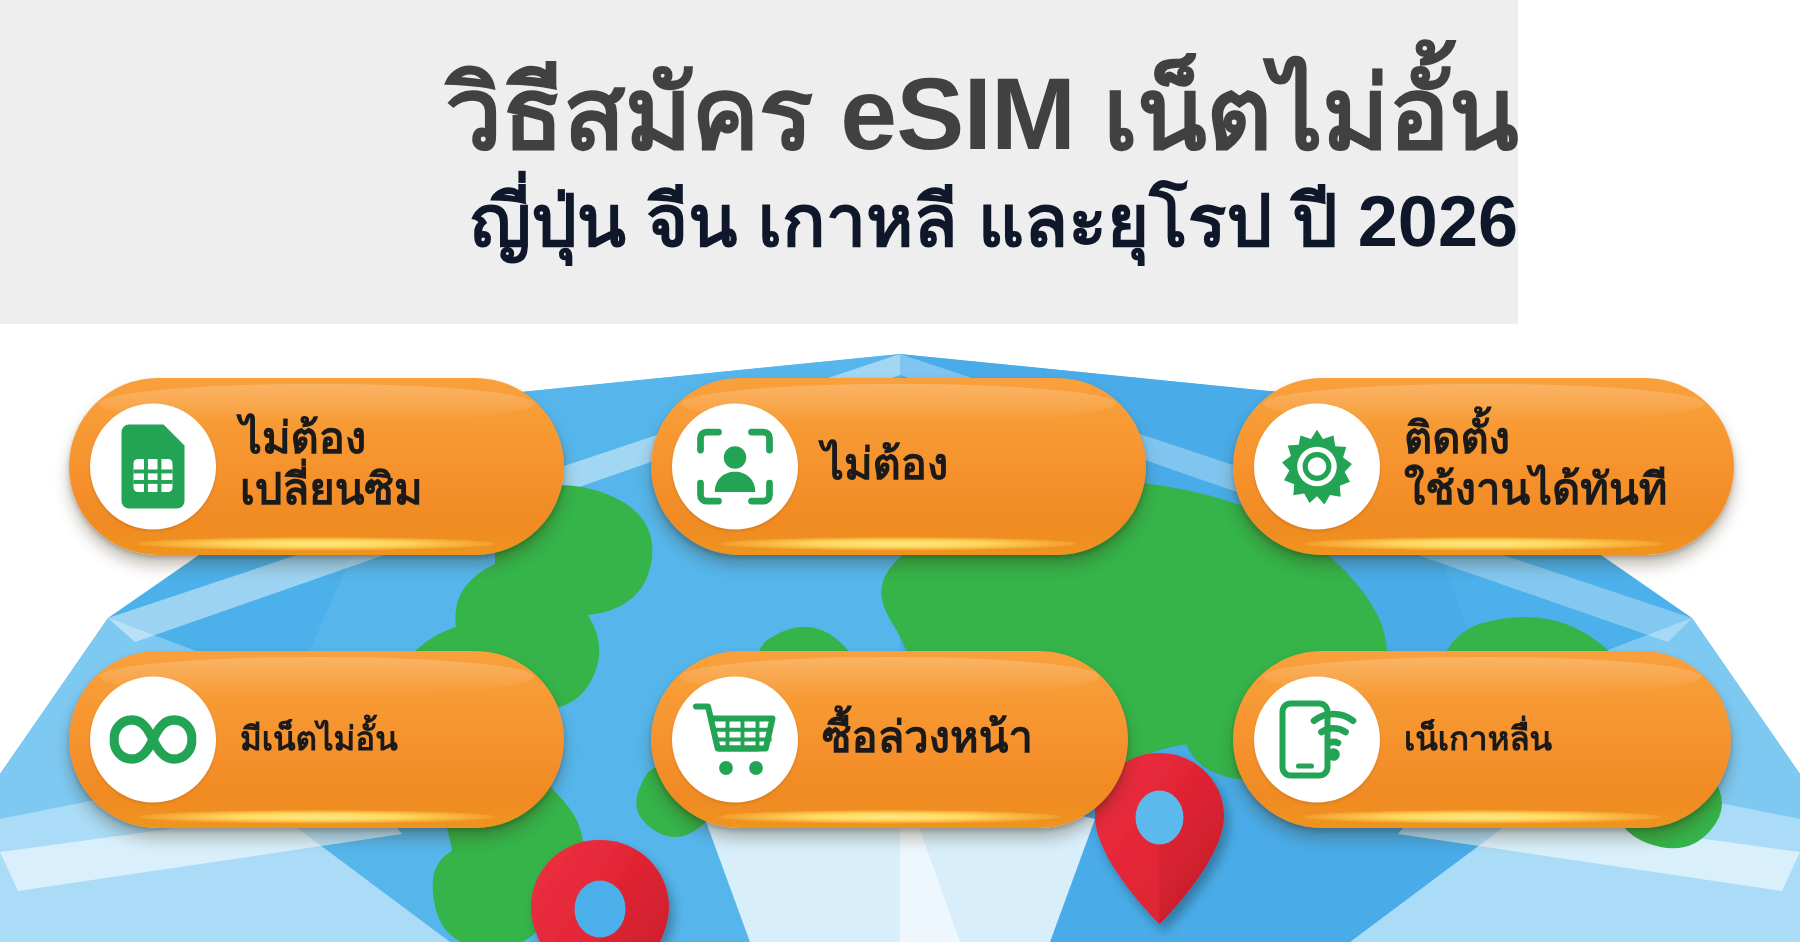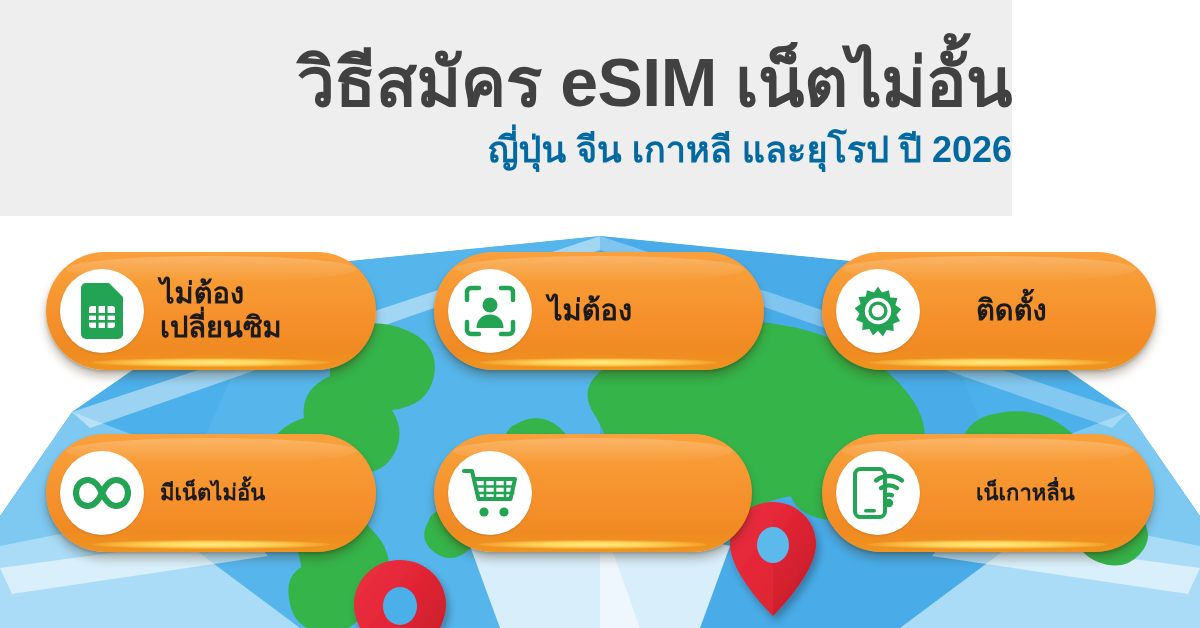--- a/index.html
+++ b/index.html
@@ -18,21 +18,21 @@
     display:flex; flex-direction:column;
     align-items:flex-end; justify-content:center;
   }
   .title {
     font-size:68px; font-weight:bold; color:#414141;
     letter-spacing:-0.5px; line-height:1.08;
     white-space:nowrap; text-align:center;
   }
   .subtitle {
     margin-top:10px;
-    font-size:36px; font-weight:bold; color:#0369a1;
+    font-size:48px; font-weight:bold; color:#0f172a;
     line-height:1.1; white-space:nowrap; text-align:center;
   }
 
   
   .map-layer { position:absolute; left:0; top:216px; width:1200px; height:412px; }
   .map-layer svg { display:block; width:1200px; height:412px; }
 
   
   .pill-grid { position:absolute; left:0; top:216px; width:1200px; height:314px; }
 
@@ -79,21 +79,21 @@
     color:#1a1a1a; font-weight:bold;
     font-size:29px; line-height:1.16;
     white-space:nowrap;
   }
   .pill-text .l2 { display:block; }
   .pill-text.single { font-size:22px; }
 
   
   .c1 { left:46px;  width:330px; }
   .c2 { left:434px; width:330px; }
-  .c3 { left:822px; width:332px;gap:40px; }
+  .c3 { left:822px; width:332px; }
   
   .r1 { top:36px; }
   .r2 { top:218px; }
 
   
   .c3.r1 { width:334px; }
   .c2.r2 { width:318px; }
 </style>
 </head>
 <body>
@@ -208,20 +208,21 @@
           <g fill="#23a455">
             <path d="M27 2.5 31 8.6l7-2.3 1.2 7.2 7.3 .5-2.1 7 5.9 4.3-4.9 5.4 3.6 6.4-6.8 2.7 .6 7.3-7.2-1.1-3.6 6.4L27 46.8l-5 4.6-3.6-6.4-7.2 1.1 .6-7.3-6.8-2.7 3.6-6.4-4.9-5.4 5.9-4.3-2.1-7 7.3-.5L16 6.3l7 2.3Z"></path>
           </g>
           <circle cx="27" cy="27" r="13.2" fill="#ffffff"></circle>
           <circle cx="27" cy="27" r="9.6" fill="#23a455"></circle>
           <circle cx="27" cy="27" r="6.2" fill="#ffffff"></circle>
         </svg>
       </div>
       <div class="pill-text">
         <span>ติดตั้ง</span>
+        <span class="l2">ใช้งานได้ทันที</span>
       </div>
     </div>
 
     <div class="pill c1 r2">
       <div class="pill-icon">
         <svg width="58" height="34" viewBox="0 0 58 34">
           <path d="M15 4c6.1 0 10 4.5 14 13 4 8.5 7.9 13 14 13 7.2 0 12-5.8 12-13S50.2 4 43 4c-6.1 0-10 4.5-14 13-4 8.5-7.9 13-14 13C7.8 30 3 24.2 3 17S7.8 4 15 4Z" fill="none" stroke="#23a455" stroke-width="6.2" stroke-linecap="round"></path>
         </svg>
       </div>
       <div class="pill-text single">
@@ -238,20 +239,21 @@
           </g>
           <g stroke="#23a455" stroke-width="2.6">
             <path d="M23 13v19M33 13v19M43 13v19"></path>
             <path d="M14.6 19.5h38M16.4 26h36"></path>
           </g>
           <circle cx="22" cy="45" r="4.6" fill="#23a455"></circle>
           <circle cx="42" cy="45" r="4.6" fill="#23a455"></circle>
         </svg>
       </div>
       <div class="pill-text">
+        <span>ซื้อล่วงหน้า</span>
       </div>
     </div>
 
     <div class="pill c3 r2">
       <div class="pill-icon">
         <svg width="56" height="54" viewBox="0 0 56 54">
           <rect x="5" y="3" width="30" height="48" rx="5.5" fill="none" stroke="#23a455" stroke-width="4"></rect>
           <rect x="14" y="43" width="12" height="3.4" rx="1.7" fill="#23a455"></rect>
           <g fill="none" stroke="#23a455" stroke-width="4.4" stroke-linecap="round">
             <path d="M26 14.5a21 21 0 0 1 26 0"></path>

